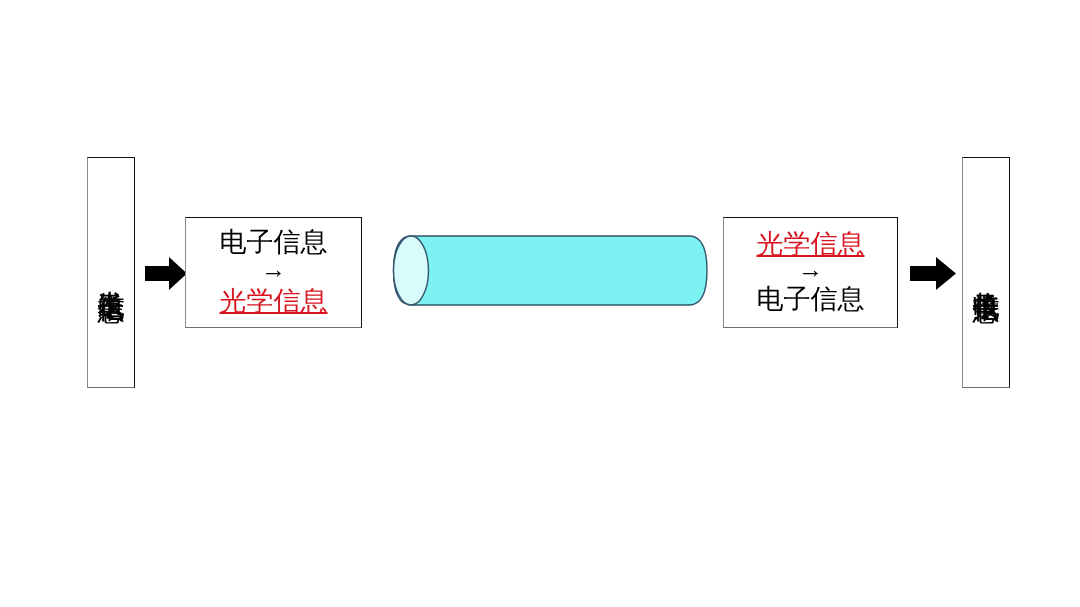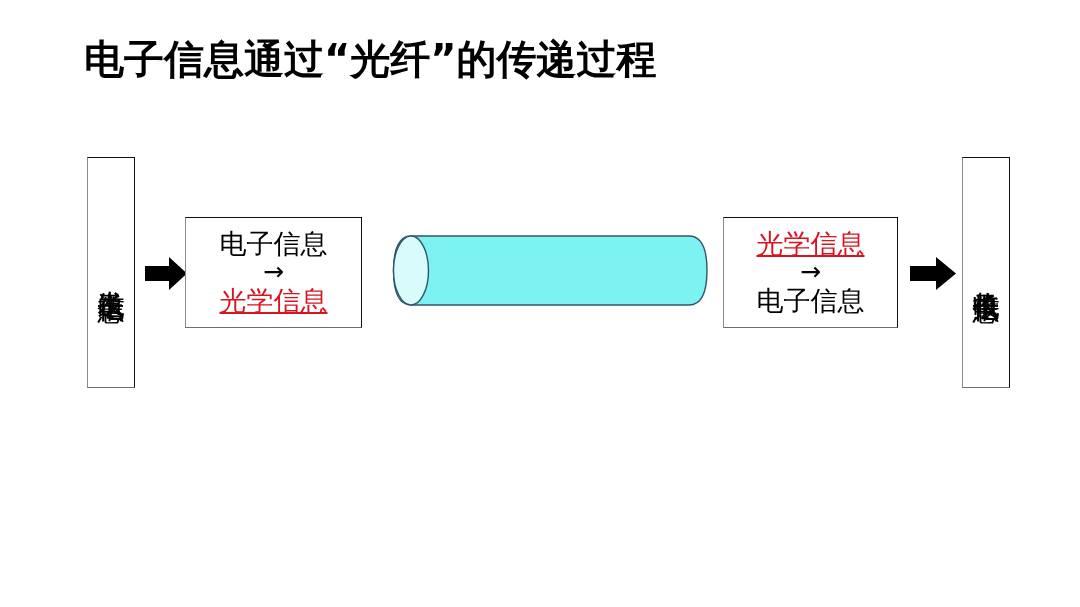--- a/index.html
+++ b/index.html
@@ -64,21 +64,21 @@
   .cbox .line {
     font-size: 27px;
     line-height: 1.14;
     white-space: nowrap;
     text-align: center;
   }
   .cbox .line.arrow-line {
     font-size: 25px;
     line-height: 1.05;
   }
-  .txt-black { color: #000000; }
+  .txt-black { color: #000000; font-family: Liberation Mono, monospace; }
   .txt-red   { color: #d81420; text-decoration: underline; }
 
   
   .block-arrow {
     position: absolute;
   }
 
   
   #fiber-cylinder {
     position: absolute;
@@ -108,21 +108,20 @@
     color: #e6141e;
     white-space: nowrap;
     letter-spacing: 1px;
   }
 </style>
 </head>
 <body>
 
 <div id="slide">
 
-  <div id="slide-title">电子信息通过“光纤”的传递过程</div>
 
   <div class="node-box vbox" style="left:87px; top:157px; width:48px; height:231px;">
     <span class="vtext">发送电子信息</span>
   </div>
 
   <div class="block-arrow" style="left:145px; top:257px; width:42px; height:33px;">
     <svg width="42" height="33" viewBox="0 0 42 33">
       <polygon points="0,9 24,9 24,0 42,16.5 24,33 24,24 0,24" fill="#000000"></polygon>
     </svg>
   </div>

